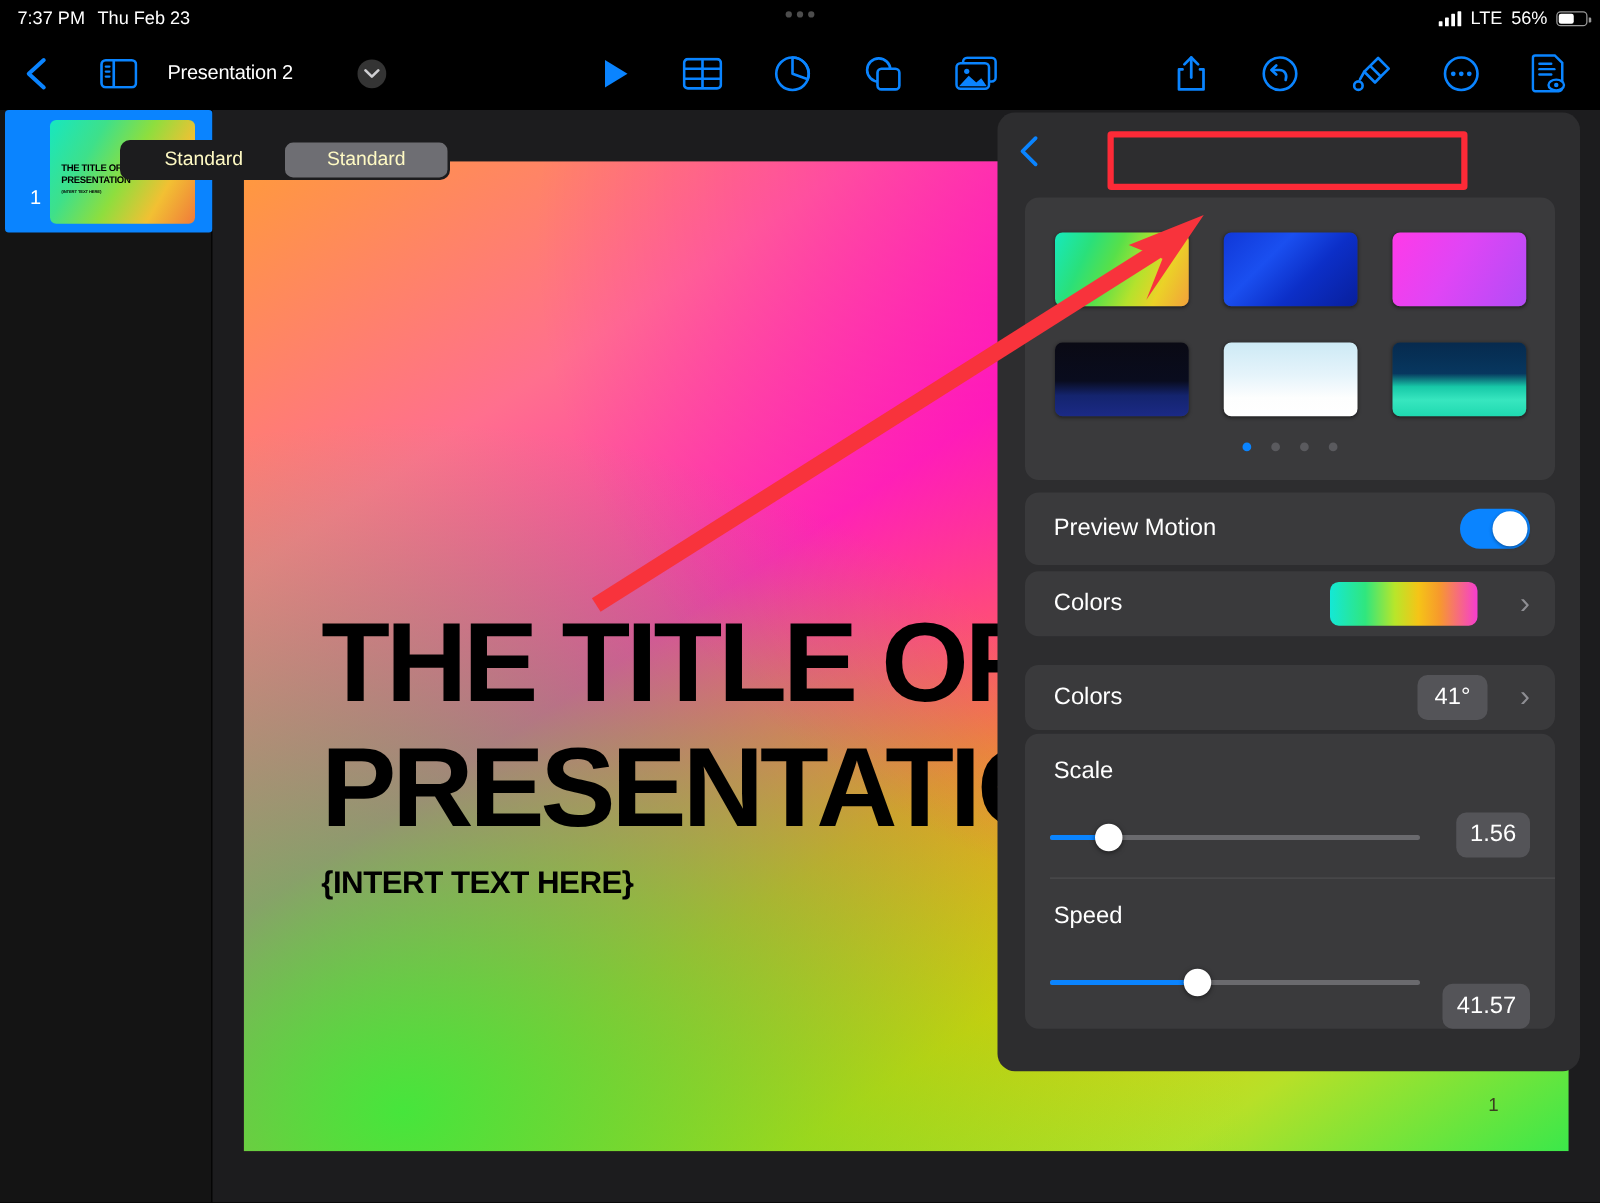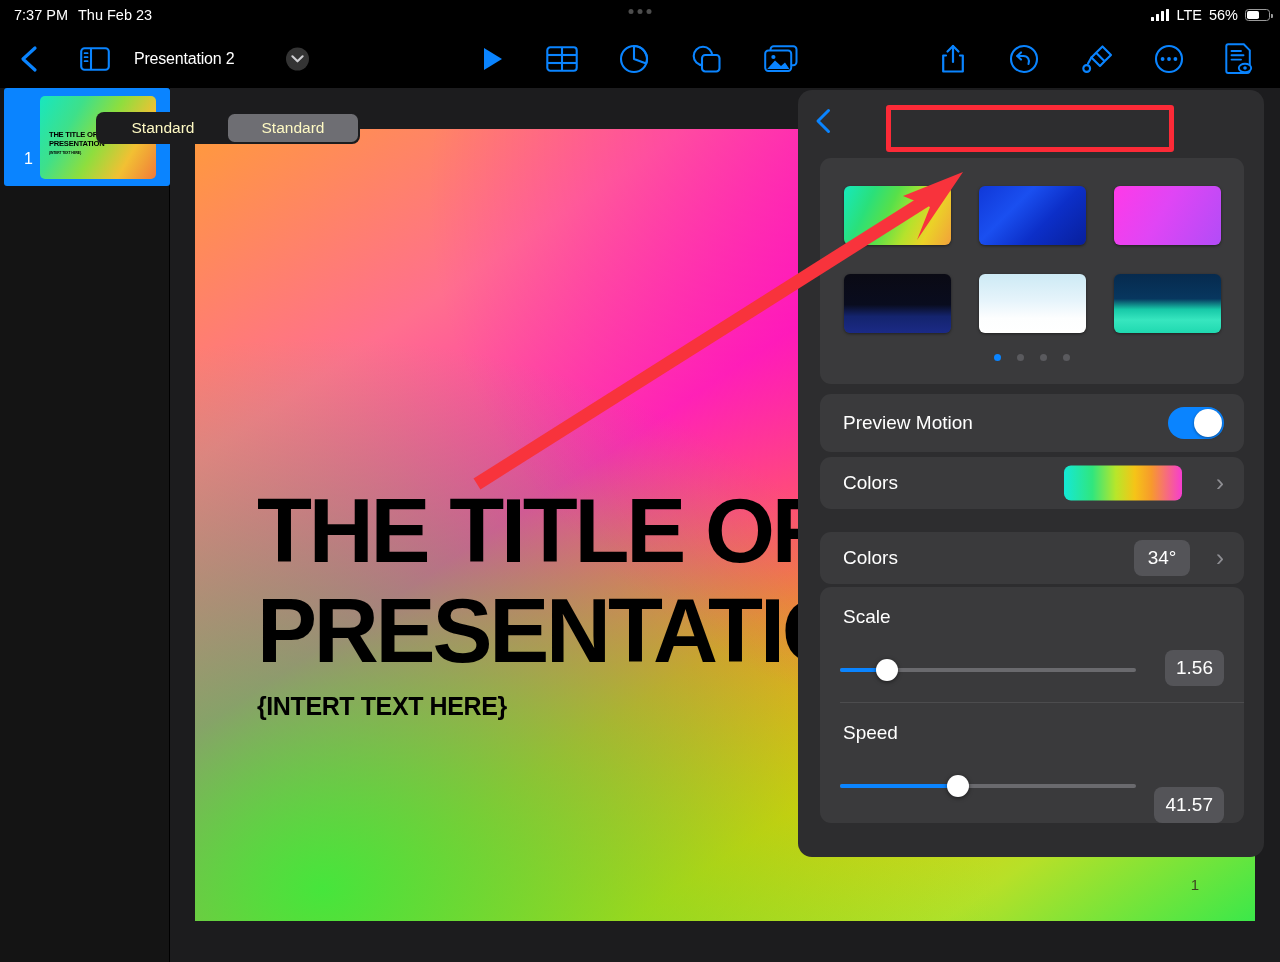--- a/index.html
+++ b/index.html
@@ -347,21 +347,21 @@
 
   <div class="card motion-card">
     <div class="row-label">Preview Motion</div>
     <div class="toggle">
         <i></i>
       </div>
   </div>
 
   <div class="card angle-card">
     <div class="row-label">Colors</div>
-    <div class="value-pill angle-pill" style="position:absolute;">34°</div>
+    <div class="value-pill angle-pill" style="position:absolute;">41°</div>
     <div class="chevron-r">›</div>
   </div>
 
   <div class="card sliders-card">
     <div class="slider-label" style="top:19px;">Scale</div>
     <div class="slider-track" style="top:81px;width:296px;">
       <div class="slider-fill" id="scale-fill" style="width: 47.36px;"></div>
       <div class="slider-knob" id="scale-knob" style="top: 2px; left: 47.36px;"></div>
     </div>
     <div class="value-pill" style="right:20px;top:63px;">1.56</div>

